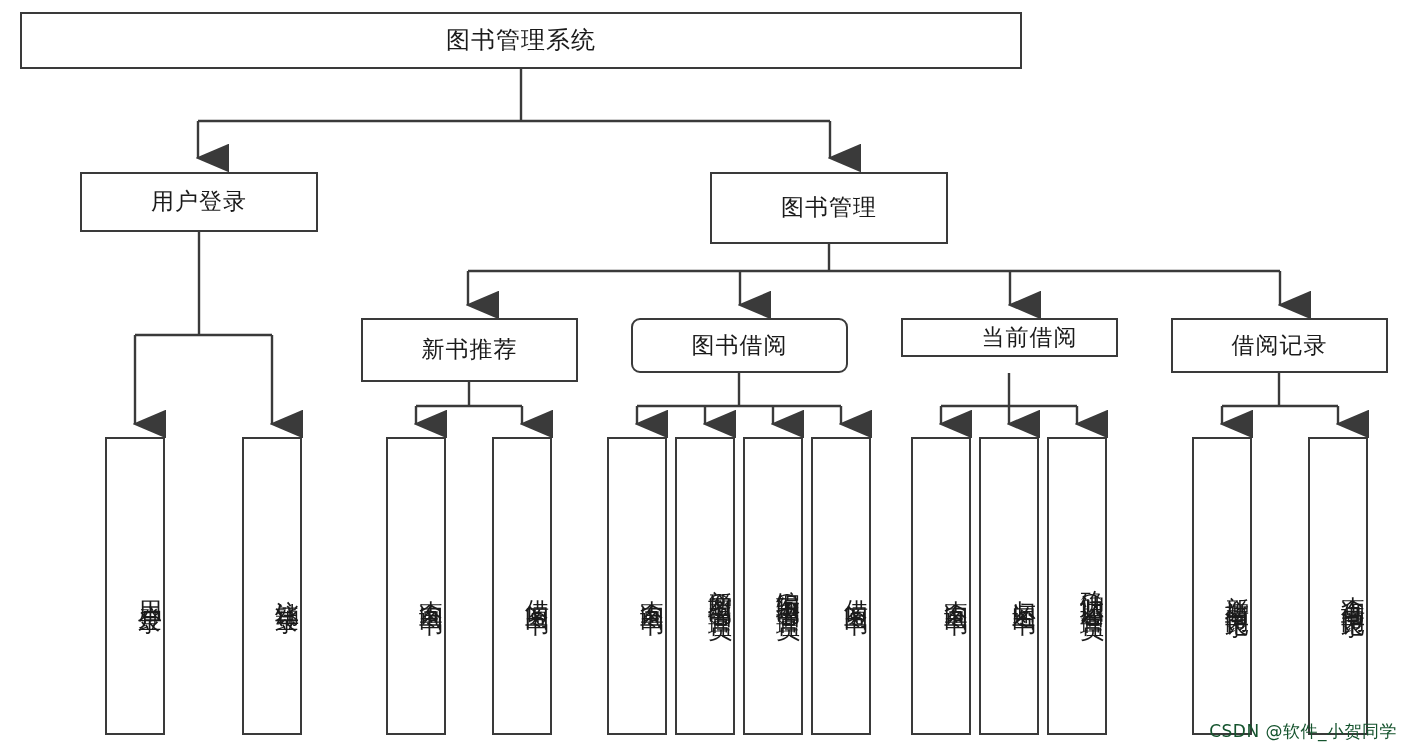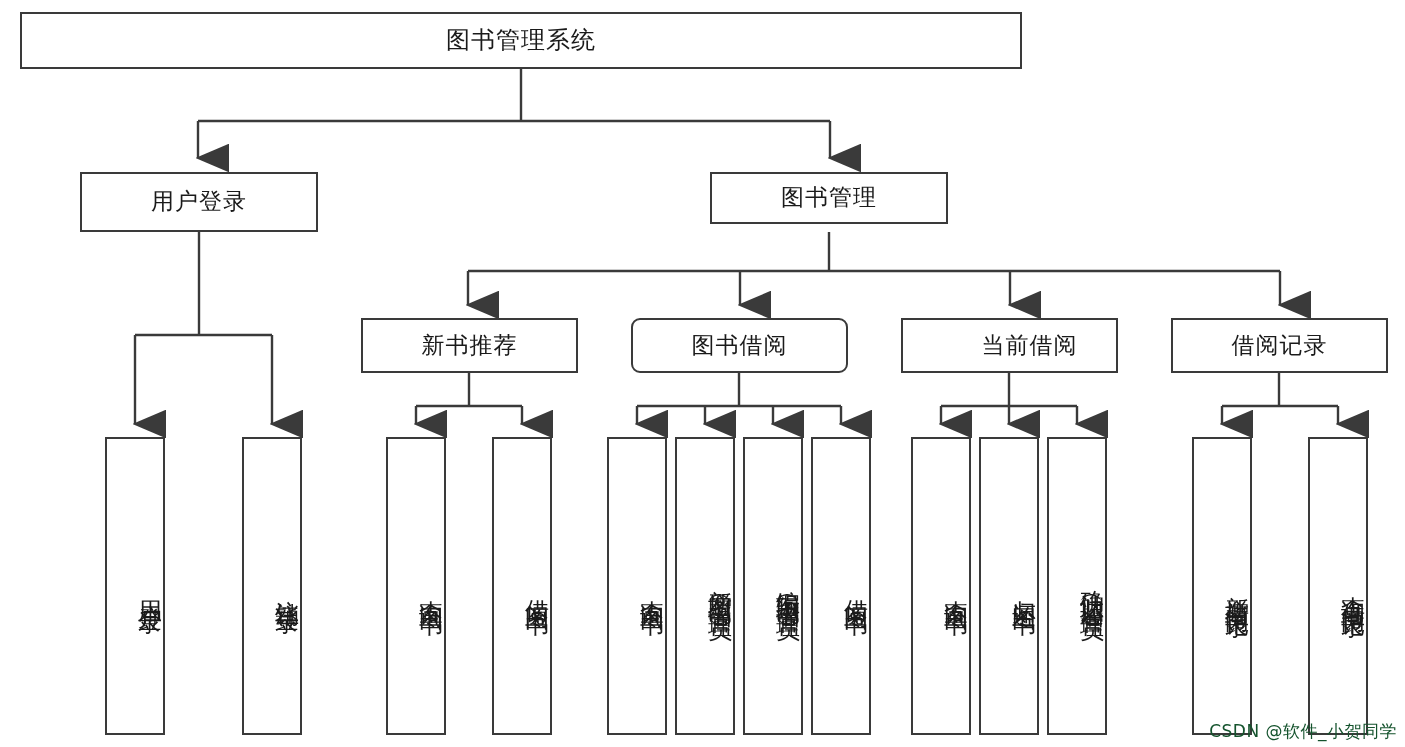--- a/index.html
+++ b/index.html
@@ -123,31 +123,31 @@
     </g>
   </svg>
 
   <div class="node node-h node-root" style="left:20px; top:12px; width:1002px; height:57px;">
     <span>图书管理系统</span>
   </div>
 
   <div class="node node-h" style="left:80px; top:172px; width:238px; height:60px;">
     <span>用户登录</span>
   </div>
-  <div class="node node-h" style="left:710px; top:172px; width:238px; height:52px;">
+  <div class="node node-h" style="left:710px; top:172px; width:238px; height:72px;">
     <span>图书管理</span>
   </div>
 
-  <div class="node node-h" style="left:361px; top:318px; width:217px; height:55px;">
+  <div class="node node-h" style="left:361px; top:318px; width:217px; height:64px;">
     <span>新书推荐</span>
   </div>
   <div class="node node-h" style="left:631px; top:318px; width:217px; height:55px;border-radius:9px;">
     <span>图书借阅</span>
   </div>
-  <div class="node node-h" style="left:901px; top:318px; width:217px; height:55px;padding-left:40px;">
+  <div class="node node-h" style="left:901px; top:318px; width:217px; height:39px;padding-left:40px;">
     <span>当前借阅</span>
   </div>
   <div class="node node-h" style="left:1171px; top:318px; width:217px; height:55px;justify-content:center;">
     <span>借阅记录</span>
   </div>
 
   <div class="node node-v" style="left:105px; top:437px; width:60px; height:298px;">
     <span>用户登录</span>
   </div>
   <div class="node node-v" style="left:242px; top:437px; width:60px; height:298px;">

